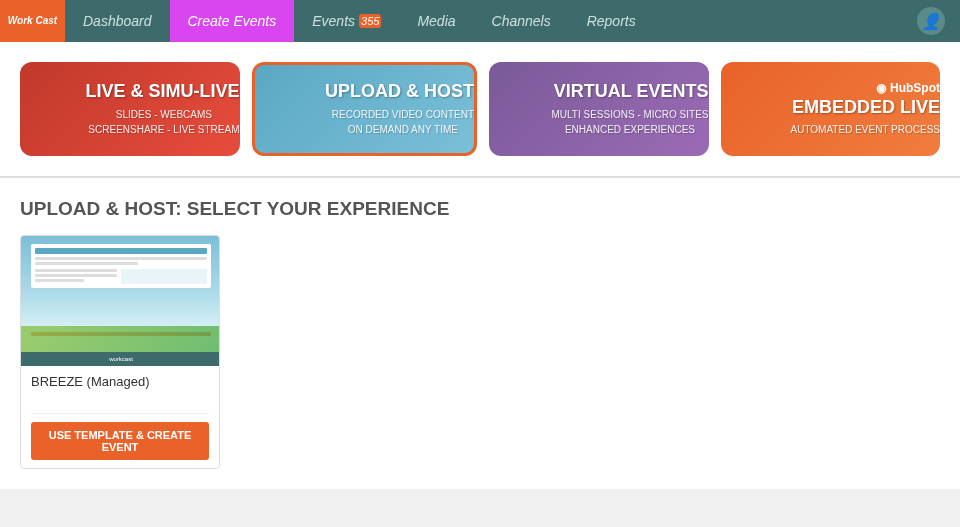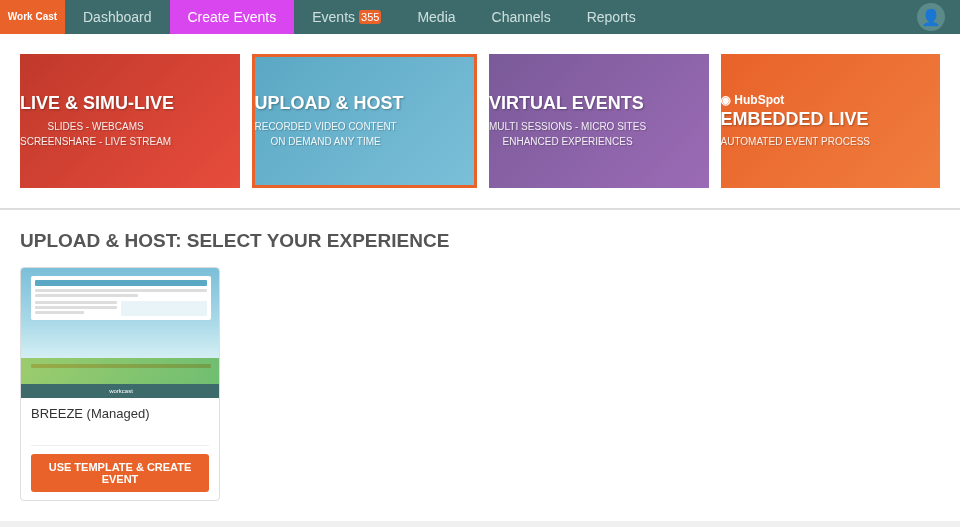--- a/index.html
+++ b/index.html
@@ -1,24 +1,25 @@
 <!DOCTYPE html>
 <html><head>
   <meta charset="utf-8">
   <style>
     * { margin: 0; padding: 0; box-sizing: border-box; }
     body { font-family: Arial, sans-serif; background: #f0f0f0; width: 960px; height: 527px; overflow: hidden; }
 
     
     .navbar {
       background: #3d6b6b;
-      height: 34px;
+      height: 42px;
       display: flex;
       align-items: stretch;
       position: relative;
+      font-style: italic;
     }
     .navbar .logo {
       background: #e8622a;
       width: 65px;
       display: flex;
       align-items: center;
       justify-content: center;
       flex-shrink: 0;
     }
     .navbar .logo span {
@@ -73,25 +74,25 @@
       background: white;
       padding: 20px 20px;
       border-bottom: 2px solid #ddd;
     }
     .cards-row {
       display: flex;
       gap: 12px;
     }
     .event-card {
       flex: 1;
-      height: 134px;
-      border-radius: 0;
+      height: 94px;
+      border-radius: 12px;
       display: flex;
       flex-direction: column;
-      align-items: flex-start;
+      align-items: flex-end;
       justify-content: center;
       cursor: pointer;
       position: relative;
       overflow: hidden;
     }
     .event-card.live-simu {
       background: linear-gradient(135deg, #c0392b, #e74c3c);
     }
     .event-card.upload-host {
       background: linear-gradient(135deg, #5ba8c4, #7bbfd8);

